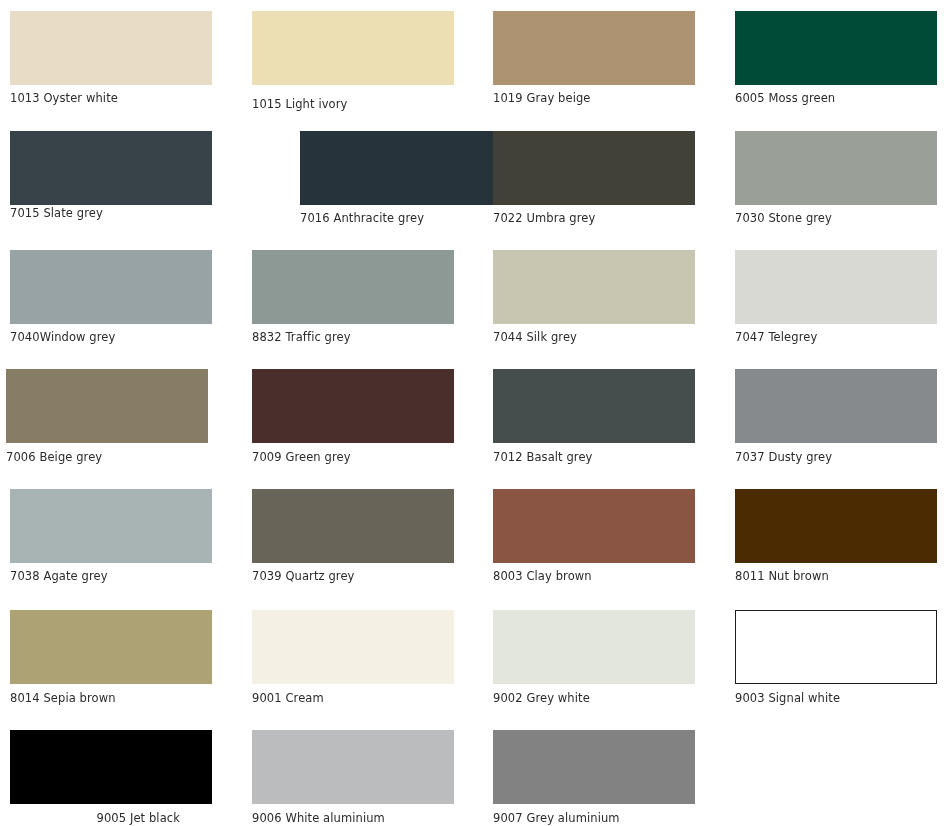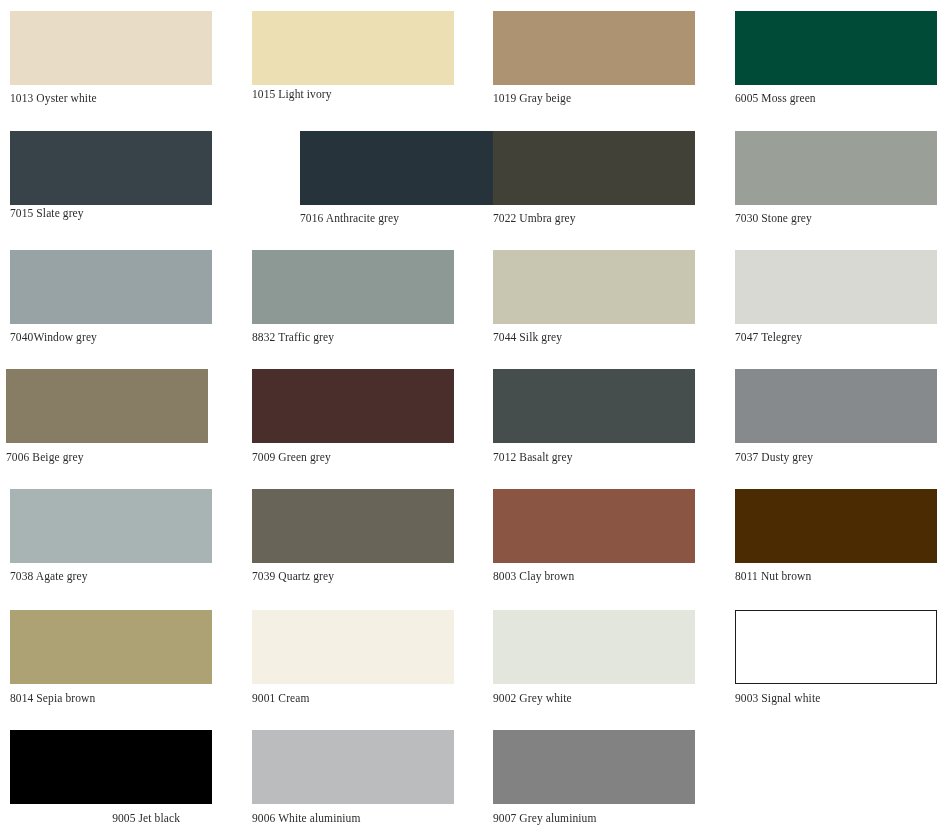--- a/index.html
+++ b/index.html
@@ -18,21 +18,20 @@
 
   #swatch-grid {
     position: relative;
     width: 949px;
     height: 826px;
   }
 
   .swatch-cell {
     position: absolute;
     width: 170px;
-    font-family: Liberation Serif, serif;
   }
 
   .swatch-chip {
     width: 202px;
     height: 74px;
     box-sizing: border-box;
     display: block;
   }
 
   .swatch-chip.bordered {
@@ -53,21 +52,21 @@
 </head>
 <body>
 
 <div id="swatch-grid">
     <div class="swatch-cell" style="left: 10px; top: 11px;">
       <div class="swatch-chip" title="1013 Oyster white" style="background: rgb(232, 220, 198);"></div>
       <span class="swatch-label" style="margin-top: 6px;">1013 Oyster white</span>
     </div>
     <div class="swatch-cell" style="left: 252px; top: 11px;">
       <div class="swatch-chip" title="1015 Light ivory" style="background: rgb(236, 223, 180);"></div>
-      <span class="swatch-label" style="margin-top: 2px;">1015 Light ivory</span>
+      <span class="swatch-label" style="margin-top: 12px;">1015 Light ivory</span>
     </div>
     <div class="swatch-cell" style="left: 493px; top: 11px;">
       <div class="swatch-chip" title="1019 Gray beige" style="background: rgb(174, 147, 114);"></div>
       <span class="swatch-label" style="margin-top: 6px;">1019 Gray beige</span>
     </div>
     <div class="swatch-cell" style="left: 735px; top: 11px;">
       <div class="swatch-chip" title="6005 Moss green" style="background: rgb(0, 75, 55);"></div>
       <span class="swatch-label" style="margin-top: 6px;">6005 Moss green</span>
     </div>
     <div class="swatch-cell" style="left: 10px; top: 131px;">

